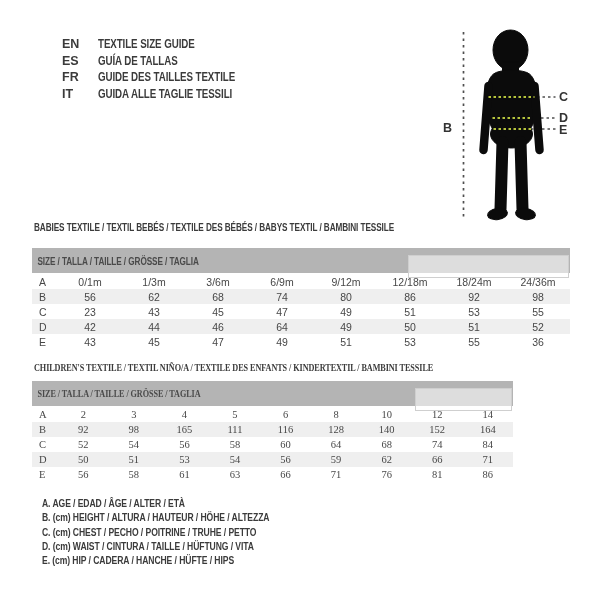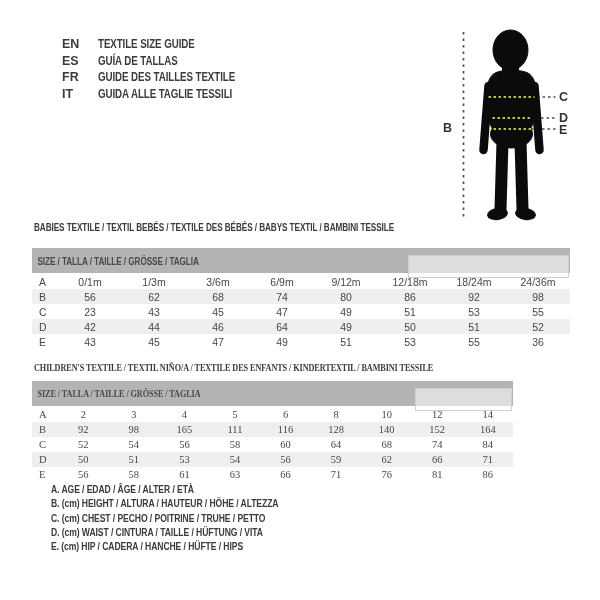--- a/index.html
+++ b/index.html
@@ -54,21 +54,21 @@
   .tlabel{flex:0 0 26px;width:26px;padding-left:7px;box-sizing:border-box;
           font-size:10.5px;}
   .tcell{flex:1;text-align:center;font-size:10.5px;}
   .hl-box{position:absolute;z-index:2;top:7px;height:23px;
           background:rgba(255,255,255,0.55);border:1px solid var(--hl_border);
           box-sizing:border-box;}
   .hl-babies{left:376px;width:161px;}
   .hl-children{left:383px;width:97px;}
 
   
-  .legend{position:absolute;left:42px;top:482px;margin-left:9px;}
+  .legend{position:absolute;left:42px;top:496px;}
   .legend-line{font-size:11px;font-weight:bold;color:var(--text_dark);
                line-height:14.3px;}
 </style>
 </head>
 <body>
 
 <div class="lang">
     <div class="lang-row">
       <span class="lang-code">EN</span>
       <span class="cond">TEXTILE SIZE GUIDE</span>

